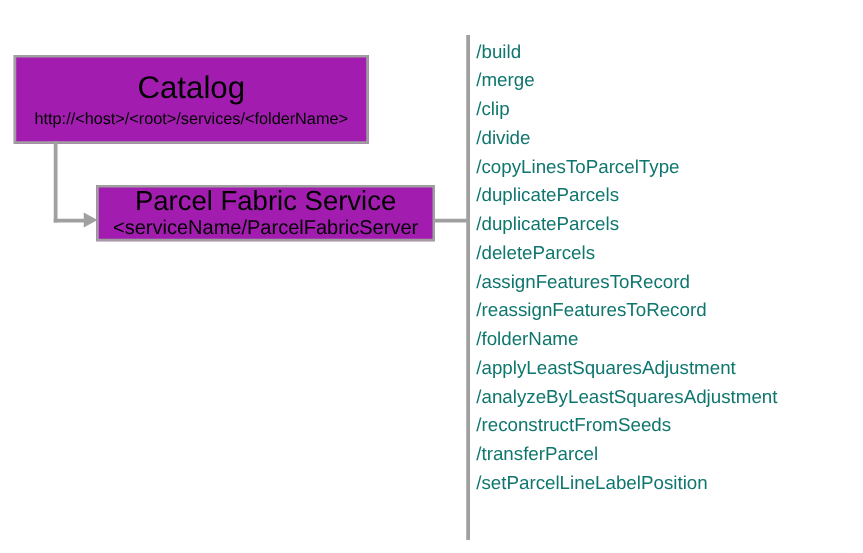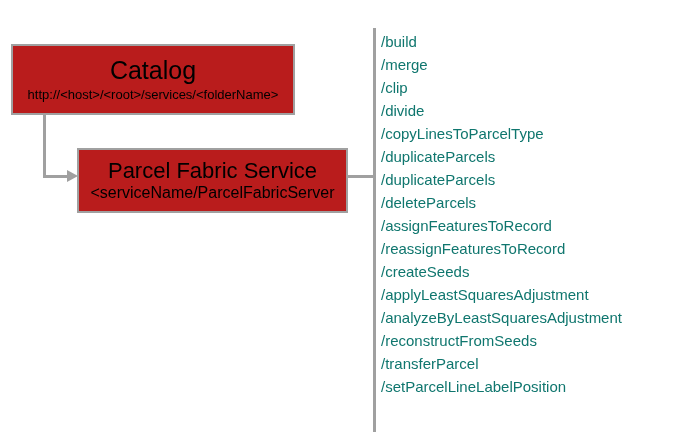--- a/index.html
+++ b/index.html
@@ -17,21 +17,21 @@
   #diagram {
     position: relative;
     width: 690px;
     height: 442px;
   }
 
   
   .node {
     position: absolute;
     box-sizing: border-box;
-    background: #b91c1c;
+    background: #a21caf;
     border: 2px solid #a0a0a0;
     display: flex;
     flex-direction: column;
     align-items: center;
     justify-content: center;
     text-align: center;
   }
   .node-title {
     color: #000000;
     line-height: 1.05;
@@ -53,21 +53,21 @@
     margin-bottom: 4px;
   }
   #catalog-node .node-sub {
     font-size: 13px;
   }
 
   #service-node {
     left: 77px;
     top: 148px;
     width: 271px;
-    height: 65px;
+    height: 45px;
   }
   #service-node .node-title {
     font-size: 22px;
     margin-bottom: 2px;
   }
   #service-node .node-sub {
     font-size: 16px;
   }
 
   
@@ -158,21 +158,21 @@
     <li>/build</li>
     <li>/merge</li>
     <li>/clip</li>
     <li>/divide</li>
     <li>/copyLinesToParcelType</li>
     <li>/duplicateParcels</li>
     <li>/duplicateParcels</li>
     <li>/deleteParcels</li>
     <li>/assignFeaturesToRecord</li>
     <li>/reassignFeaturesToRecord</li>
-    <li>/createSeeds</li>
+    <li>/folderName</li>
     <li>/applyLeastSquaresAdjustment</li>
     <li>/analyzeByLeastSquaresAdjustment</li>
     <li>/reconstructFromSeeds</li>
     <li>/transferParcel</li>
     <li>/setParcelLineLabelPosition</li>
   </ul>
 
 </div>
 
 </body></html>

